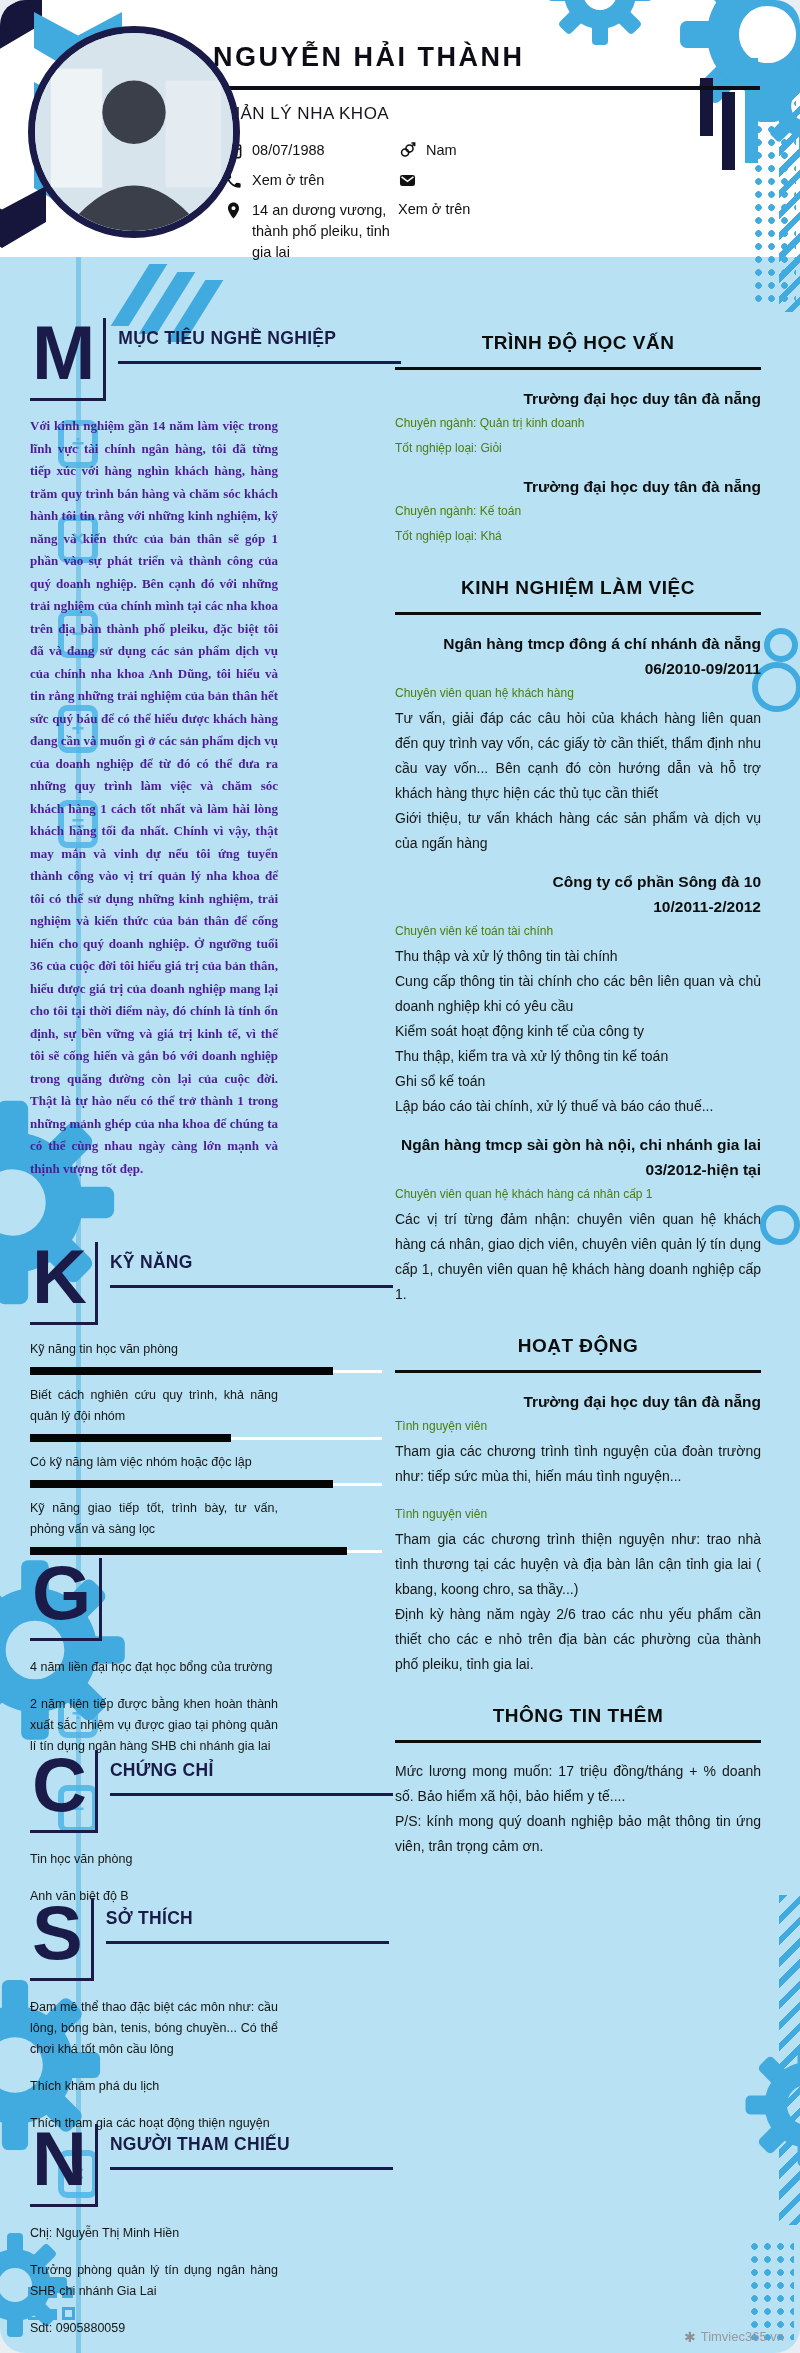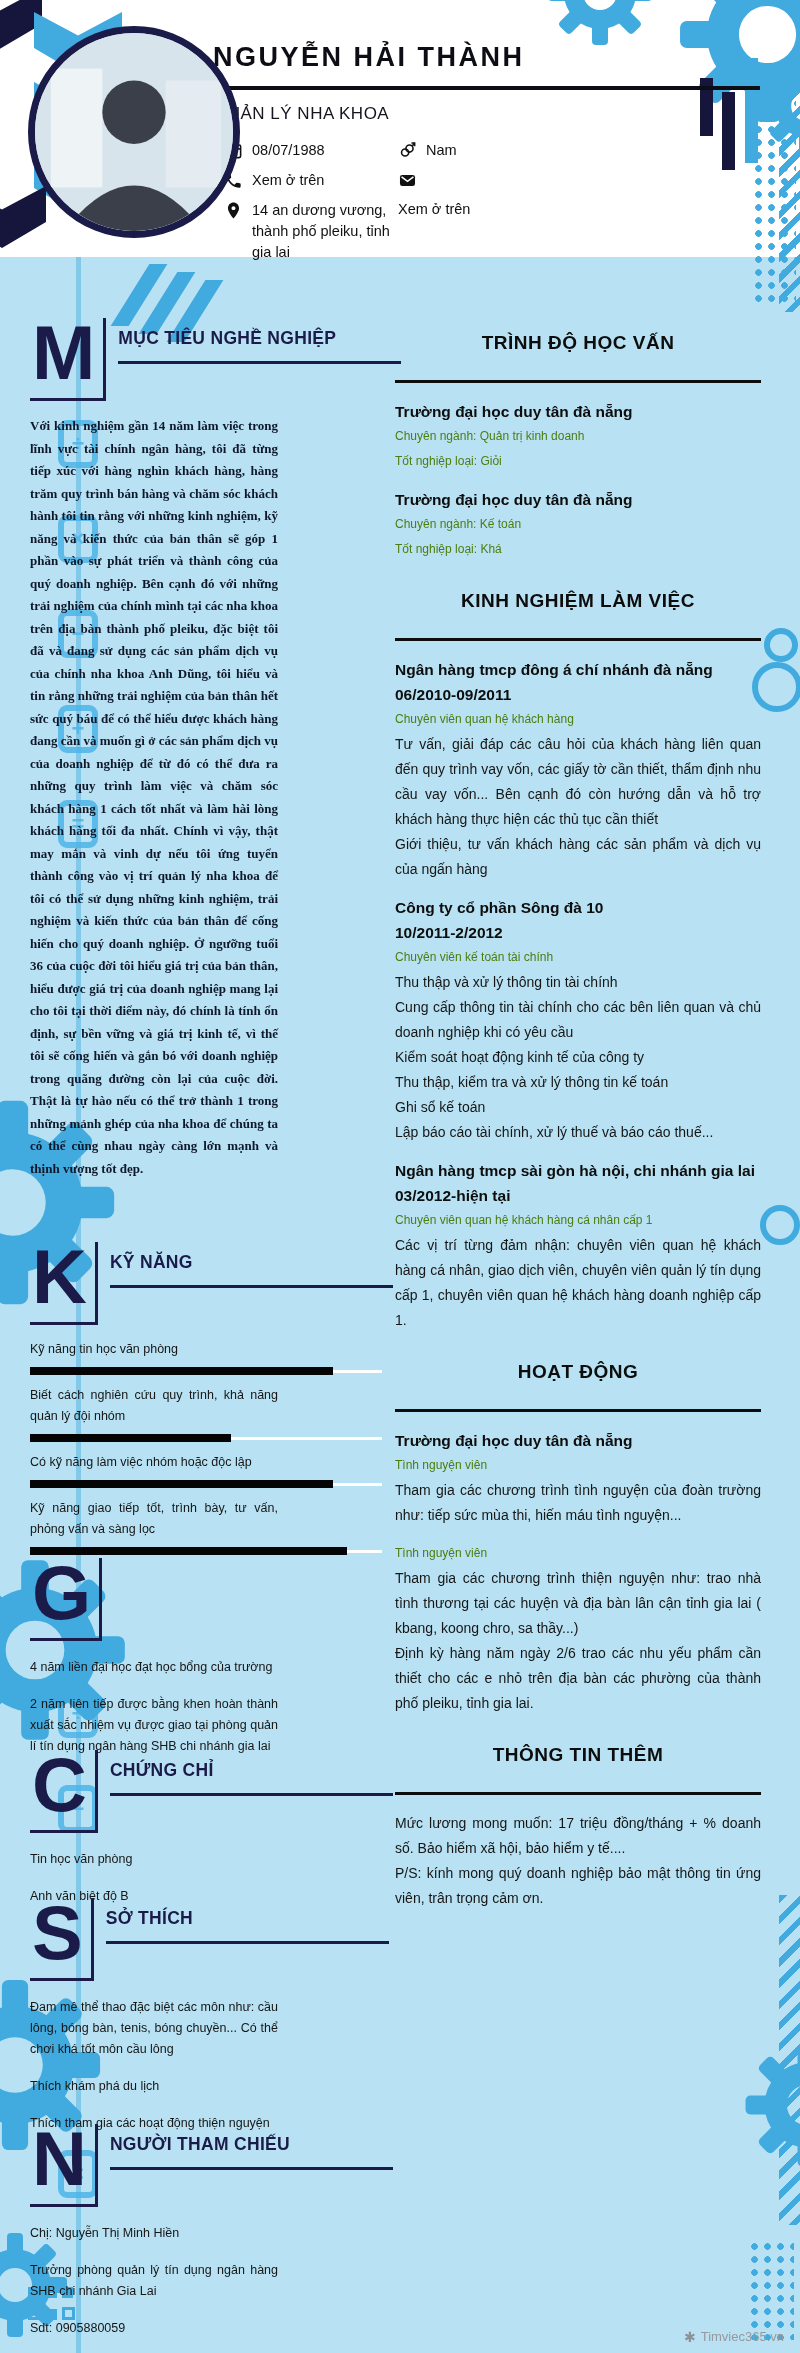--- a/index.html
+++ b/index.html
@@ -1,17 +1,17 @@
 <!DOCTYPE html>
 <html lang="vi"><head>
 <meta charset="utf-8">
 <style>
   html,body{margin:0;padding:0;background:#e8eef2;}
   .page{position:relative;width:800px;height:2353px;margin:0 auto;background:#b8e2f3;
-        overflow:hidden;font-family:"Liberation Sans",sans-serif;}
+        overflow:hidden;font-family:"Liberation Sans",sans-serif;border-radius:25px;}
   .header-bg{position:absolute;left:0;top:0;width:800px;height:257px;background:#ffffff;z-index:0;}
 
   
   .decor{position:absolute;z-index:1;pointer-events:none;}
   .gear svg{display:block;width:100%;height:100%;}
   .chev{width:88px;height:62px;background:#41aade;
         clip-path:polygon(0 0,50% 38%,100% 0,100% 58%,50% 100%,0 58%);}
   .chev.navy{background:#16163c;}
   .vbar{background:#16163c;}
   .vbar.blue{background:#41aade;}
@@ -45,35 +45,35 @@
   .addr{width:148px;}
 
   
   .lsec{position:absolute;left:30px;width:248px;z-index:2;}
   .lhead{display:flex;align-items:flex-start;margin-bottom:14px;}
   .lletter{font-size:76px;font-weight:800;line-height:70px;color:#1b1b4a;letter-spacing:-2px;
            padding:0 10px 10px 2px;border-bottom:3px solid #1b1b4a;border-right:3px solid #1b1b4a;}
   .ltitle{margin:10px 0 0 12px;font-size:17.5px;font-weight:700;color:#1b1b4a;width:283px;
           border-bottom:3px solid #1b1b4a;padding-bottom:12px;flex:none;letter-spacing:.3px;}
   .objective-text{margin:8px 0 0 0;font-family:"Liberation Serif",serif;font-weight:700;
-                  font-size:13px;line-height:22.5px;text-align:justify;color:#0f172a;}
+                  font-size:13px;line-height:22.5px;text-align:justify;color:#4c1d95;}
   .skill{margin-bottom:10px;}
   .skill-label{font-size:12.5px;line-height:21px;color:#161616;text-align:justify;}
   .skill-bar{position:relative;width:352px;height:8px;margin-top:7px;}
   .skill-bar .track{position:absolute;left:0;top:2.5px;width:100%;height:3px;background:#ffffff;}
   .skill-bar .fill{position:absolute;left:0;top:0;height:8px;background:#050505;}
   .litem{font-size:12.5px;line-height:21px;color:#161616;text-align:justify;margin:16px 0 6px 0;}
 
   
   .col-right{position:absolute;left:395px;top:332px;width:366px;z-index:2;}
   .rsec{margin-bottom:28px;}
   .rtitle{margin:0 0 16px 0;text-align:center;font-size:19px;font-weight:700;color:#0d0d0d;
-          border-bottom:3px solid #0d0d0d;padding-bottom:26px;letter-spacing:.5px;}
+          border-bottom:3px solid #0d0d0d;padding-bottom:13px;letter-spacing:.5px;}
   .entry{margin-bottom:13px;}
-  .entry-title{font-size:15.5px;font-weight:700;color:#0d0d0d;line-height:25px;}
+  .entry-title{font-size:15.5px;font-weight:700;color:#0d0d0d;line-height:25px;text-align:right;}
   .entry-line{font-size:12px;color:#4d7c0f;line-height:25px;}
   .entry-para{margin:0;font-size:14px;color:#161616;line-height:25px;text-align:justify;}
 
   .footer{position:absolute;right:16px;bottom:9px;z-index:3;color:#96999d;font-size:13px;
           display:flex;gap:5px;align-items:center;}
   .fmark{color:#8d9094;font-size:14px;line-height:1;}
 </style>
 </head>
 <body>
 

